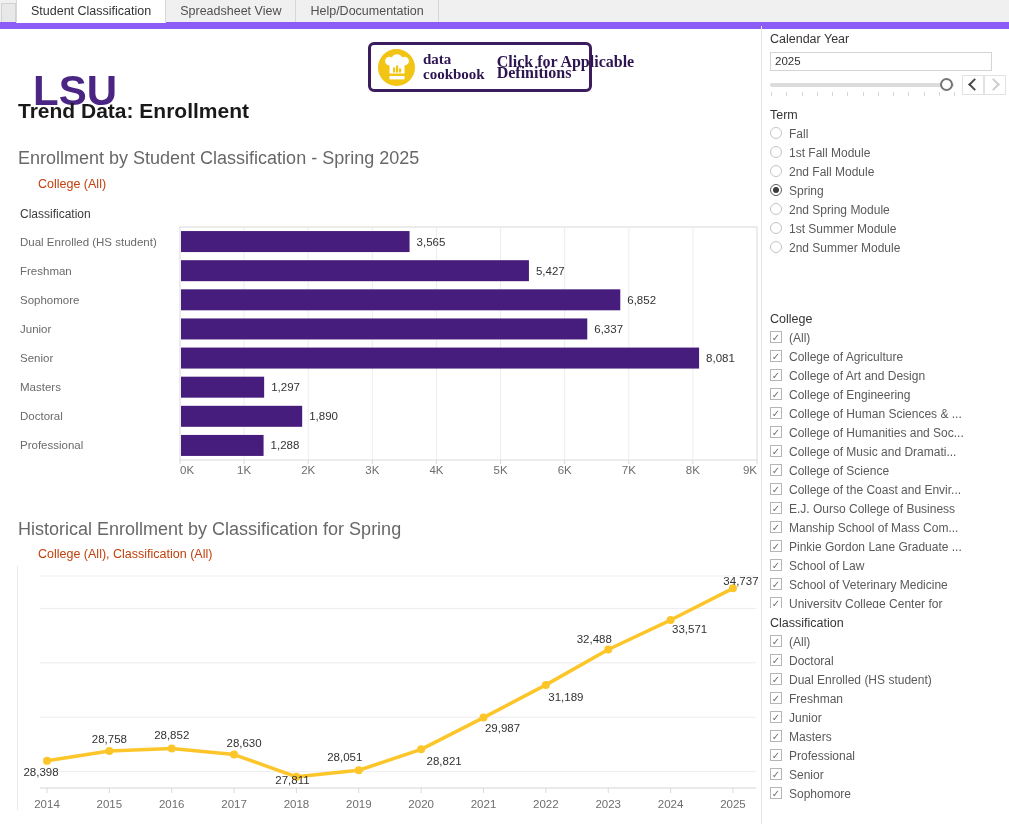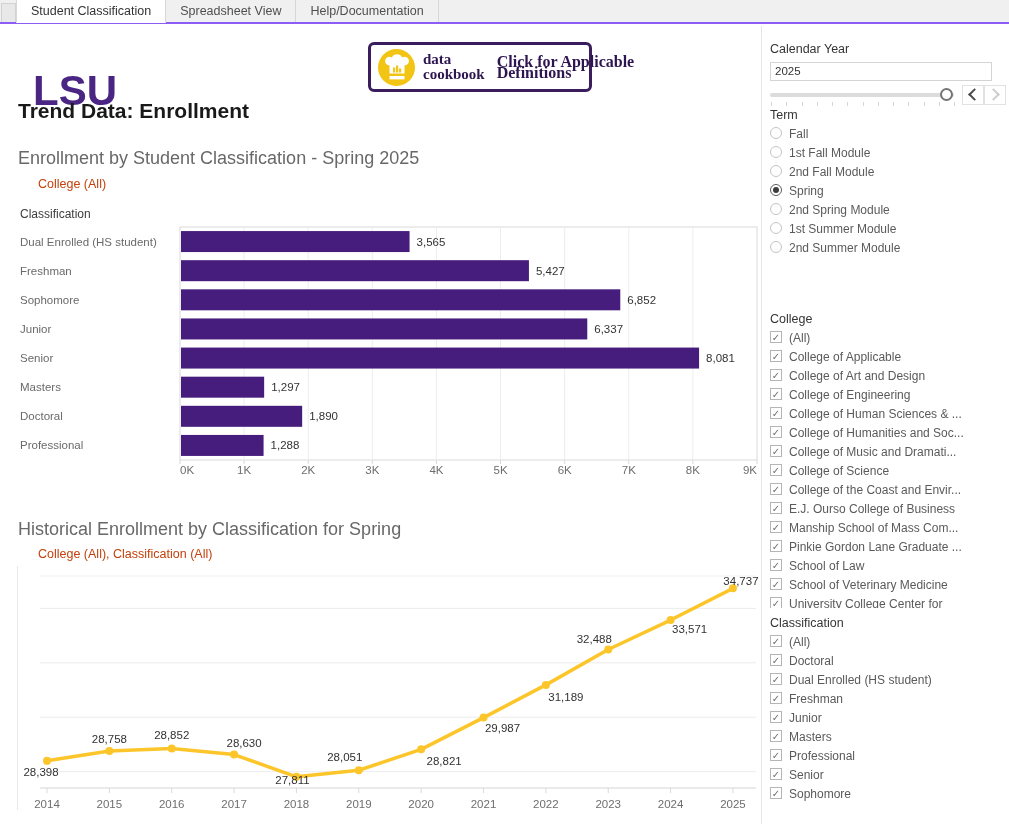--- a/index.html
+++ b/index.html
@@ -2,21 +2,21 @@
 <html><head>
 <meta charset="utf-8">
 <style>
   html,body{margin:0;padding:0;}
   body{
     width:1009px;height:828px;overflow:hidden;background:#fff;position:relative;
     font-family:"Liberation Sans",sans-serif;-webkit-font-smoothing:antialiased;
   }
   
   .tabbar{position:absolute;top:0;left:0;width:1009px;height:22px;background:#f0f0f0;
-    border-bottom:2px solid #8b5cf6;display:flex;align-items:stretch;}
+    border-bottom:7px solid #8b5cf6;display:flex;align-items:stretch;}
   .tab-stub{width:13px;margin:3px 0 0 1px;background:#e8e8e8;border:1px solid #d2d2d2;border-bottom:none;}
   .tab{padding:0 14px;font-size:12.5px;color:#4f4f4f;display:flex;align-items:center;
     border-right:1px solid #d7d7d7;cursor:default;white-space:nowrap;}
   .tab.active{background:#fff;color:#333;margin-bottom:-1px;border-bottom:1px solid #fff;border-left:1px solid #d7d7d7;}
   
   .lsu-logo{position:absolute;left:33px;top:44px;font-size:42px;font-weight:900;
     color:#4a2583;letter-spacing:0px;line-height:40px;margin-top:27px;}
   .badge{position:absolute;left:368px;top:42px;width:204px;height:44px;background:#fff;
     border:3px solid #3b1d5e;border-radius:6px;display:flex;align-items:center;padding:0 7px;cursor:pointer;}
   .badge-circle{width:37px;height:37px;border-radius:50%;background:#f2c413;flex:0 0 auto;
@@ -214,21 +214,21 @@
       <line x1="662.6" y1="228" x2="662.6" y2="233" stroke="#d9d9d9"></line>
       <text x="662.6" y="248" font-size="11.5" font-family="Liberation Sans, sans-serif" fill="#6e6e6e" text-anchor="middle">2024</text>
       <circle cx="724.96" cy="28.322151898734177" r="4" fill="#FCC62B"></circle>
       <text x="732.96" y="25.322151898734177" font-size="11.5" font-family="Liberation Sans, sans-serif" fill="#323232" text-anchor="middle">34,737</text>
       <line x1="724.96" y1="228" x2="724.96" y2="233" stroke="#d9d9d9"></line>
       <text x="724.96" y="248" font-size="11.5" font-family="Liberation Sans, sans-serif" fill="#6e6e6e" text-anchor="middle">2025</text>
     </svg></div>
 <div class="zone-border-v" style="left:17px;top:566px;height:244px;"></div>
 <div class="sidebar-border"></div>
 
-<div class="card" style="top:42px;">
+<div class="card" style="top:32px;">
   <div class="card-label">Calendar Year</div>
   <input class="year-input" value="2025" style="">
   <div class="slider">
     <div class="track"></div>
     <div class="handle" id="year-handle" style="left: 170px;"></div>
     <div class="ticks" id="year-ticks">
         <span></span>
         <span></span>
         <span></span>
         <span></span>
@@ -287,21 +287,21 @@
 
 <div class="card" style="top:312px;">
   <div class="card-label">College</div>
   <div id="college-options" class="clip-list" style="height:277px;">
       <div class="opt-row">
         <span class="checkbox">✓</span>
         <span>(All)</span>
       </div>
       <div class="opt-row">
         <span class="checkbox">✓</span>
-        <span>College of Applicable</span>
+        <span>College of Agriculture</span>
       </div>
       <div class="opt-row">
         <span class="checkbox">✓</span>
         <span>College of Art and Design</span>
       </div>
       <div class="opt-row">
         <span class="checkbox">✓</span>
         <span>College of Engineering</span>
       </div>
       <div class="opt-row">

